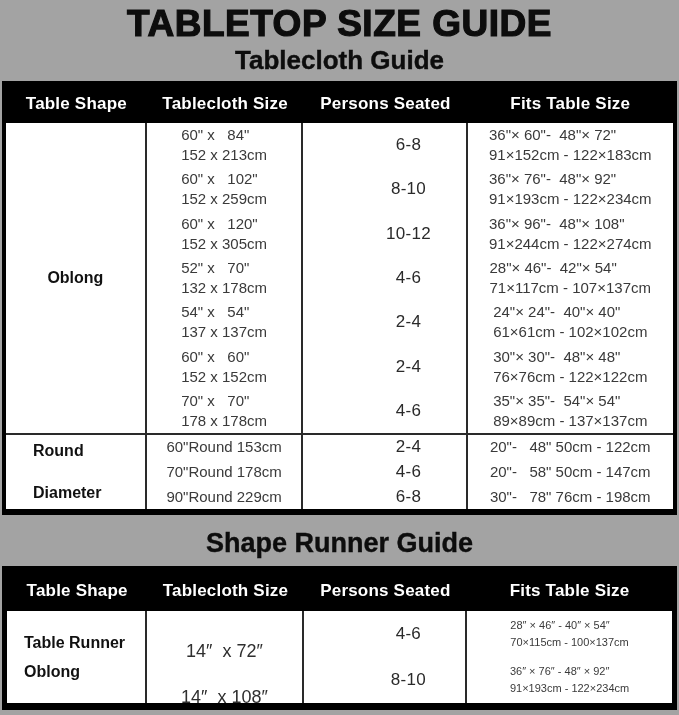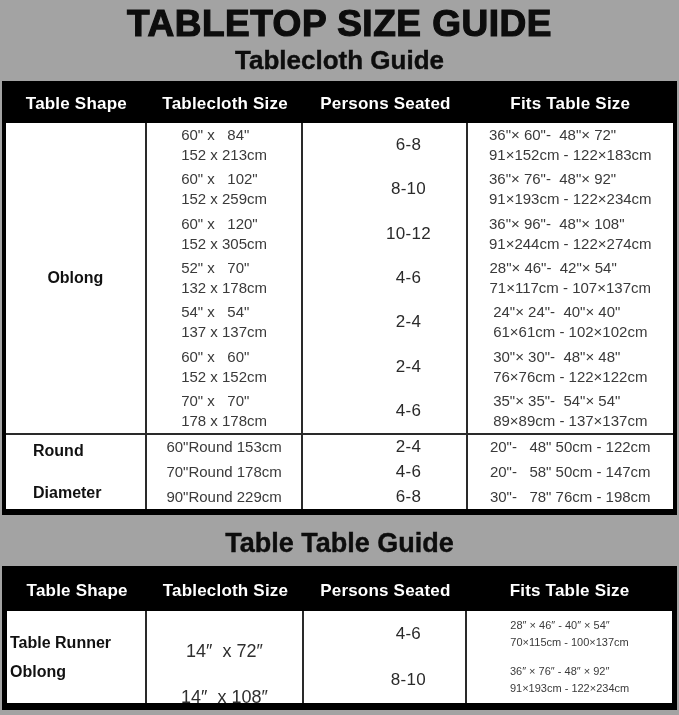--- a/index.html
+++ b/index.html
@@ -62,21 +62,21 @@
     overflow: hidden;
   }
   .last { border-right: none; }
 
   .oblong-body { grid-auto-rows: 44.3px; }
   .round-body  { grid-auto-rows: 24.7px; border-top: 2px solid #2a2a2a; }
   .runner-body { grid-auto-rows: 46px; }
 
   .oblong-body .shape-cell { grid-column: 1; grid-row: 1 / span 7; }
   .round-body  .shape-cell { grid-column: 1; grid-row: 1 / span 3; align-items: flex-start; padding-left: 27px; gap: 24px; }
-  .runner-body .shape-cell { grid-column: 1; grid-row: 1 / span 2; align-items: flex-start; padding-left: 3px; gap: 11px; }
+  .runner-body .shape-cell { grid-column: 1; grid-row: 1 / span 2; align-items: flex-start; padding-left: 17px; gap: 11px; }
 
   .shape-cell { font-weight: bold; color: #111; font-size: 16px; }
 
   .lines { display: flex; flex-direction: column; align-items: flex-start; }
   .pre { white-space: pre; }
 
   .size-cell .pre { font-size: 15px; line-height: 20px; color: #3a3a3a; }
   .persons-cell { font-size: 17px; color: #2a2a2a; letter-spacing: 0.3px; padding-left: 48px; }
   .fits-cell .pre { font-size: 15px; line-height: 20px; color: #3a3a3a; }
 
@@ -235,21 +235,21 @@
       <div class="cell size-cell">
         <span class="pre">90"Round 229cm</span>
       </div>
       <div class="cell persons-cell">6-8</div>
       <div class="cell fits-cell last">
         <span class="pre">30"-   78" 76cm - 198cm</span>
       </div>
     </div>
   </div>
 
-  <div class="section-title runner-title">Table Table Guide</div>
+  <div class="section-title runner-title">Shape Runner Guide</div>
 
   <div class="tbl tbl2">
 
     <div class="thead grid4">
       <div class="th">Table Shape</div>
       <div class="th">Tablecloth Size</div>
       <div class="th">Persons Seated</div>
       <div class="th">Fits Table Size</div>
     </div>
 

